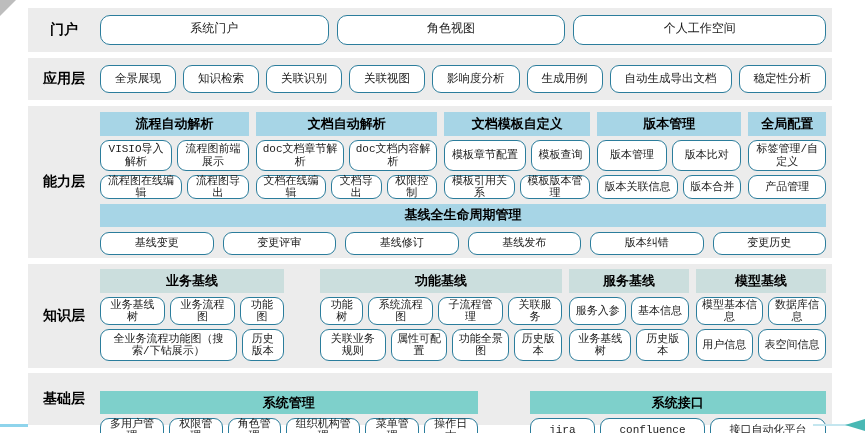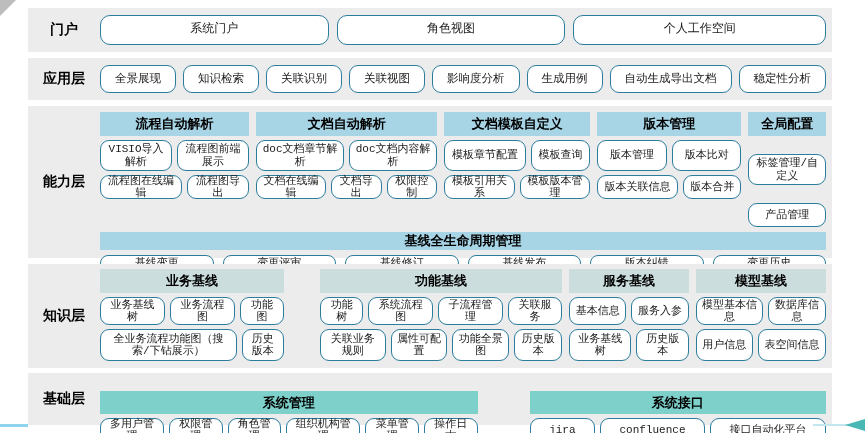--- a/index.html
+++ b/index.html
@@ -71,21 +71,21 @@
   .group .btn-row { margin-top: 4px; gap: 5px; }
   .group .btn-row .btn { min-height: 24px; }
 
   
   .band-capability .band-content { padding-bottom: 3px; }
   .band-capability .group-header { background: #a7d5e6; }
   .cap-groups .group:nth-child(1) { flex: 150 1 0; }
   .cap-groups .group:nth-child(2) { flex: 182 1 0; }
   .cap-groups .group:nth-child(3) { flex: 147 1 0; }
   .cap-groups .group:nth-child(4) { flex: 145 1 0; }
-  .cap-groups .group:nth-child(5) { flex: 78 1 0; gap: 14px; }
+  .cap-groups .group:nth-child(5) { flex: 78 1 0; }
   .cap-groups .group > .btn-row:nth-child(2) { height: 31px; }
   .cap-groups .group > .btn-row:nth-child(3) { height: 24px; }
   .baseline-header {
     margin-top: 5px; height: 23px;
     background: #a7d5e6;
     display: flex; align-items: center; justify-content: center;
     font-weight: bold; font-size: 13px; color: #000;
   }
   .baseline-row { margin-top: 5px; height: 24px; gap: 9px; }
 
@@ -263,22 +263,22 @@
             <div class="btn-row">
               <div class="btn">关联业务规则</div>
               <div class="btn">属性可配置</div>
               <div class="btn">功能全景图</div>
               <div class="btn">历史版本</div>
             </div>
           </div>
           <div class="group">
             <div class="group-header">服务基线</div>
             <div class="btn-row">
+              <div class="btn">服务入参</div>
               <div class="btn">基本信息</div>
-              <div class="btn">服务入参</div>
             </div>
             <div class="btn-row">
               <div class="btn">业务基线树</div>
               <div class="btn">历史版本</div>
             </div>
           </div>
           <div class="group">
             <div class="group-header">模型基线</div>
             <div class="btn-row">
               <div class="btn">模型基本信息</div>

